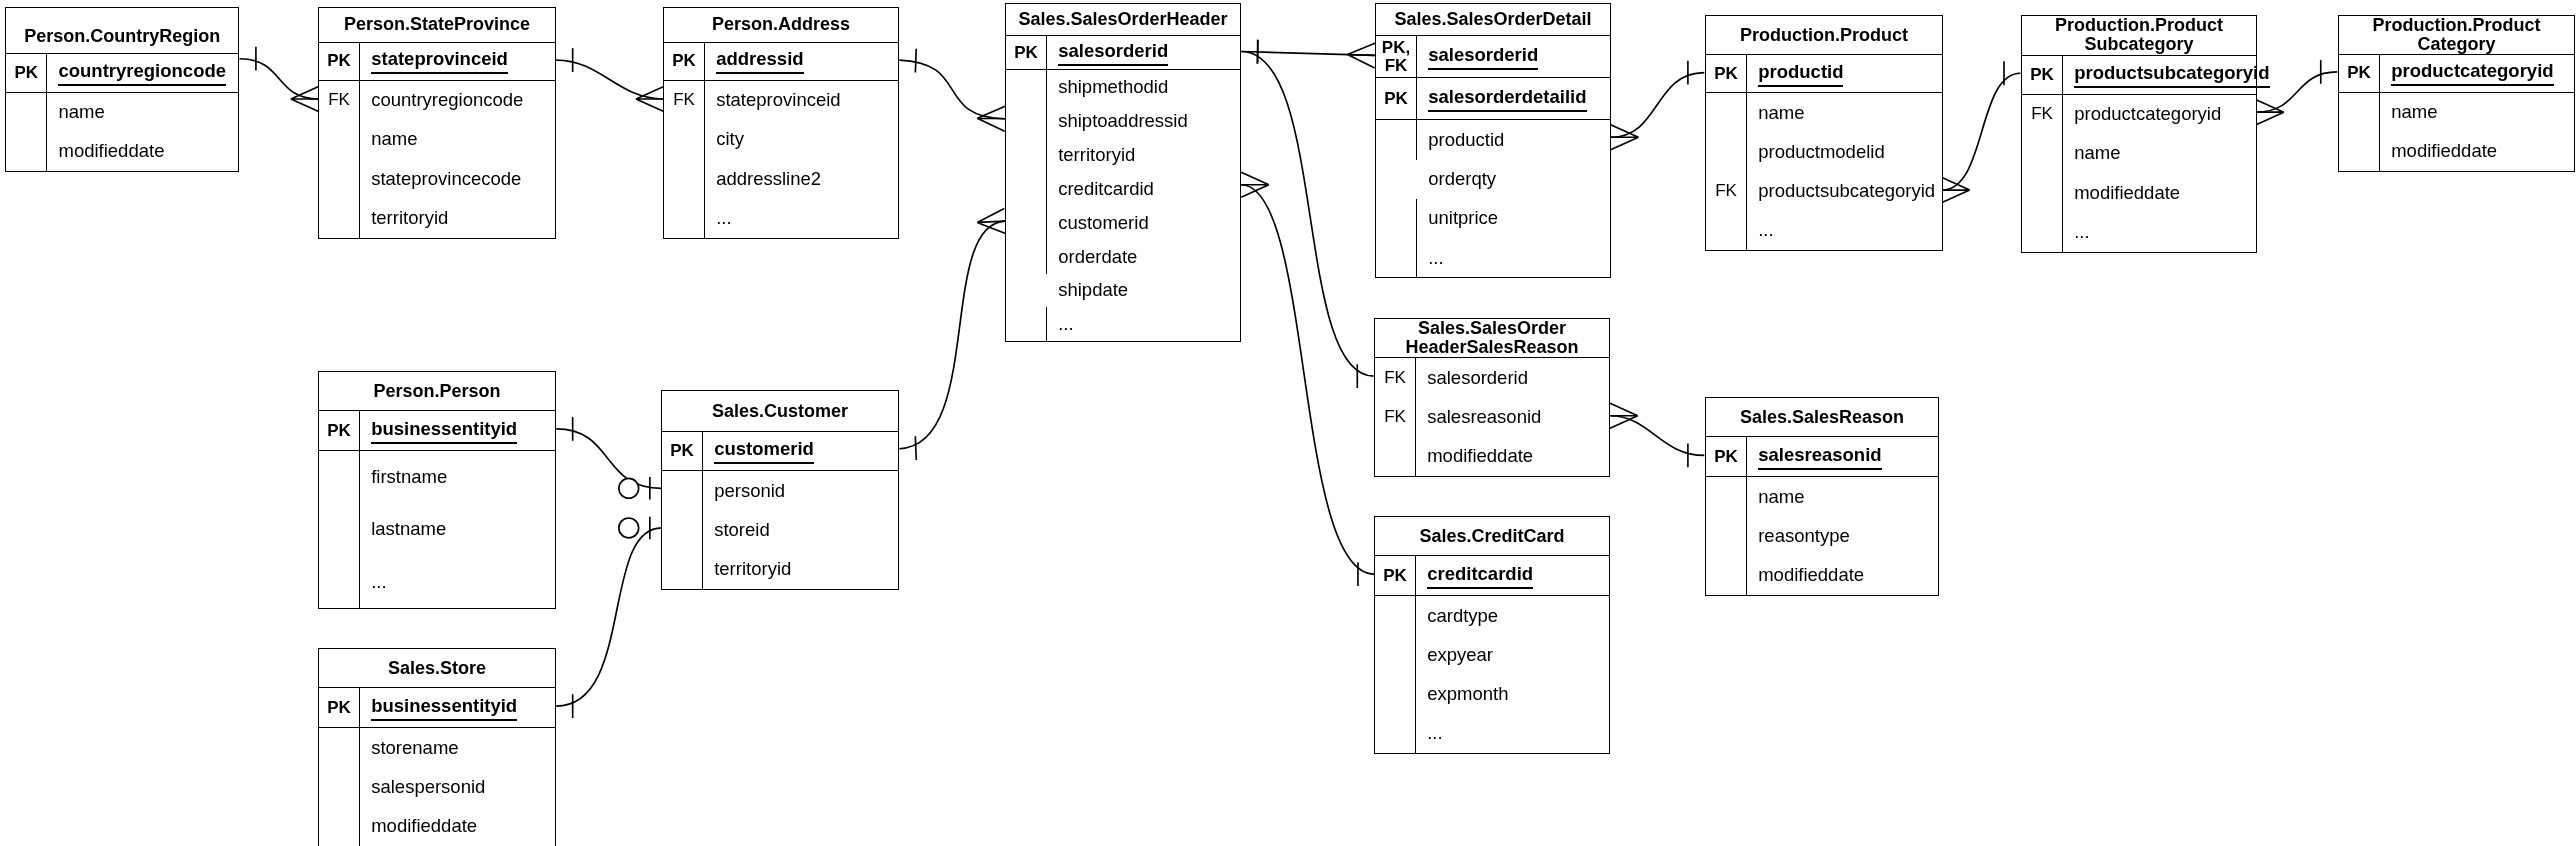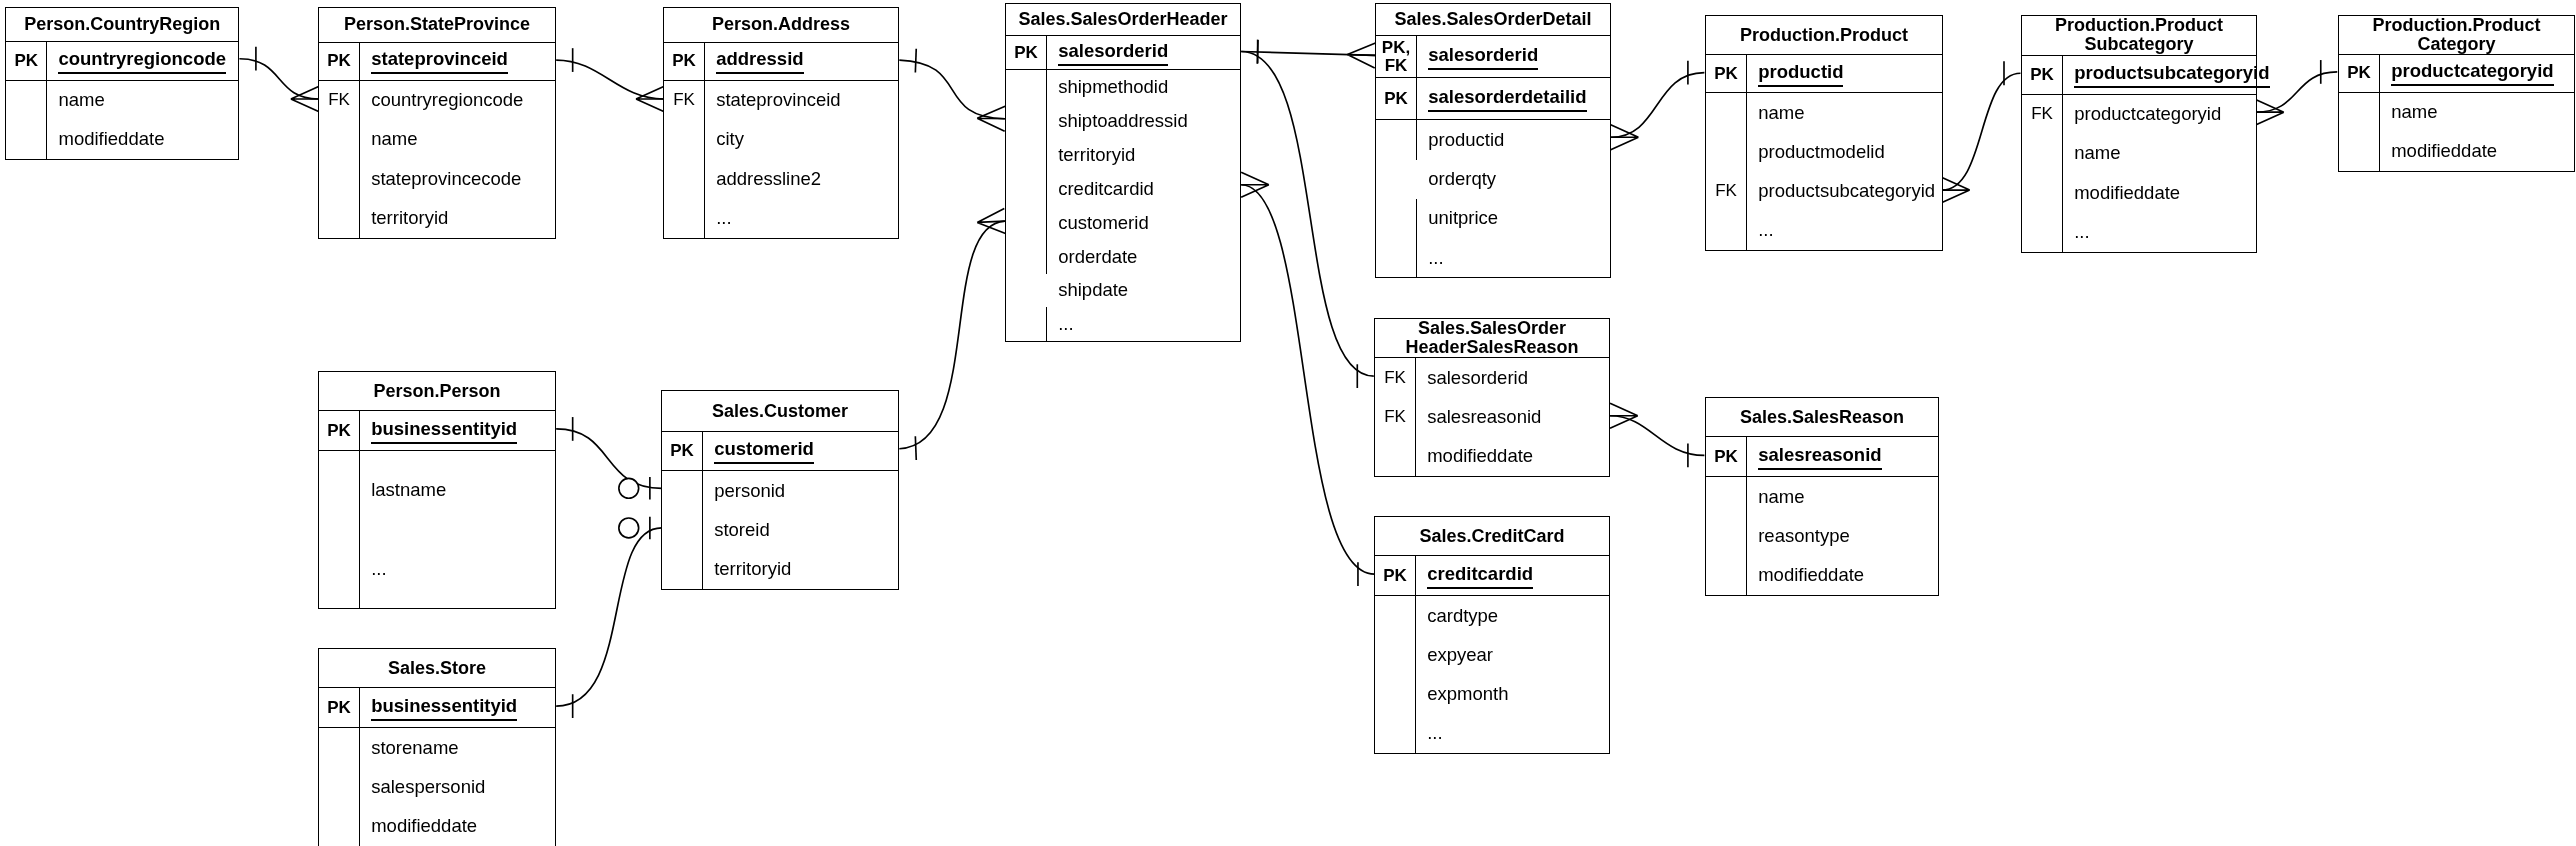--- a/index.html
+++ b/index.html
@@ -54,21 +54,21 @@
       <path d="M1362,680 C1490,675 1420,340 1522,335" class="wire" marker-start="url(#tickStart)" marker-end="url(#crowEnd)"></path>
       <path d="M842,650 C930,650 910,740 1002,740" class="wire" marker-start="url(#tickStart)" marker-end="url(#zeroOneEnd)"></path>
       <path d="M842,1070 C960,1070 910,800 1002,800" class="wire" marker-start="url(#tickStart)" marker-end="url(#zeroOneEnd)"></path>
       <path d="M2582,110 C2505,110 2515,208 2440,208" class="wire" marker-start="url(#tickStart)" marker-end="url(#crowEnd)"></path>
       <path d="M3061,111 C2995,111 3010,288 2942,288" class="wire" marker-start="url(#tickStart)" marker-end="url(#crowEnd)"></path>
       <path d="M3541,109 C3475,109 3485,170 3418,170" class="wire" marker-start="url(#tickStart)" marker-end="url(#crowEnd)"></path>
       <path d="M2582,690 C2515,690 2500,630 2439,630" class="wire" marker-start="url(#tickStart)" marker-end="url(#crowEnd)"></path>
     </svg>
   <div id="tables">
       <div class="table" style="left: 5.3px; top: 6.6px; width: 234px;">
-        <div class="ttl" style="height: 33px;">Person.CountryRegion</div>
+        <div class="ttl" style="height: 33px; margin-top: 12px;">Person.CountryRegion</div>
         <div class="sec" style="height: 39px;">
           <div class="row">
             <div class="keycell b">PK</div>
             <div class="namecell">
               <span class="pkname">countryregioncode</span>
             </div>
           </div>
         </div>
         <div class="sec" style="height: 79px;">
           <div class="row" style="height: 40px;">
@@ -313,20 +313,24 @@
         <div class="ttl" style="height: 38px;">Person.Person</div>
         <div class="sec" style="height: 40px;">
           <div class="row">
             <div class="keycell b">PK</div>
             <div class="namecell">
               <span class="pkname">businessentityid</span>
             </div>
           </div>
         </div>
         <div class="sec" style="height: 158px;">
+          <div class="row" style="height: 40px;">
+            <div class="keycell"></div>
+            <div class="namecell">firstname</div>
+          </div>
           <div class="row" style="height: 40px;">
             <div class="keycell"></div>
             <div class="namecell">lastname</div>
           </div>
           <div class="row" style="height: 40px;">
             <div class="keycell"></div>
             <div class="namecell">...</div>
           </div>
         </div>
       </div>

